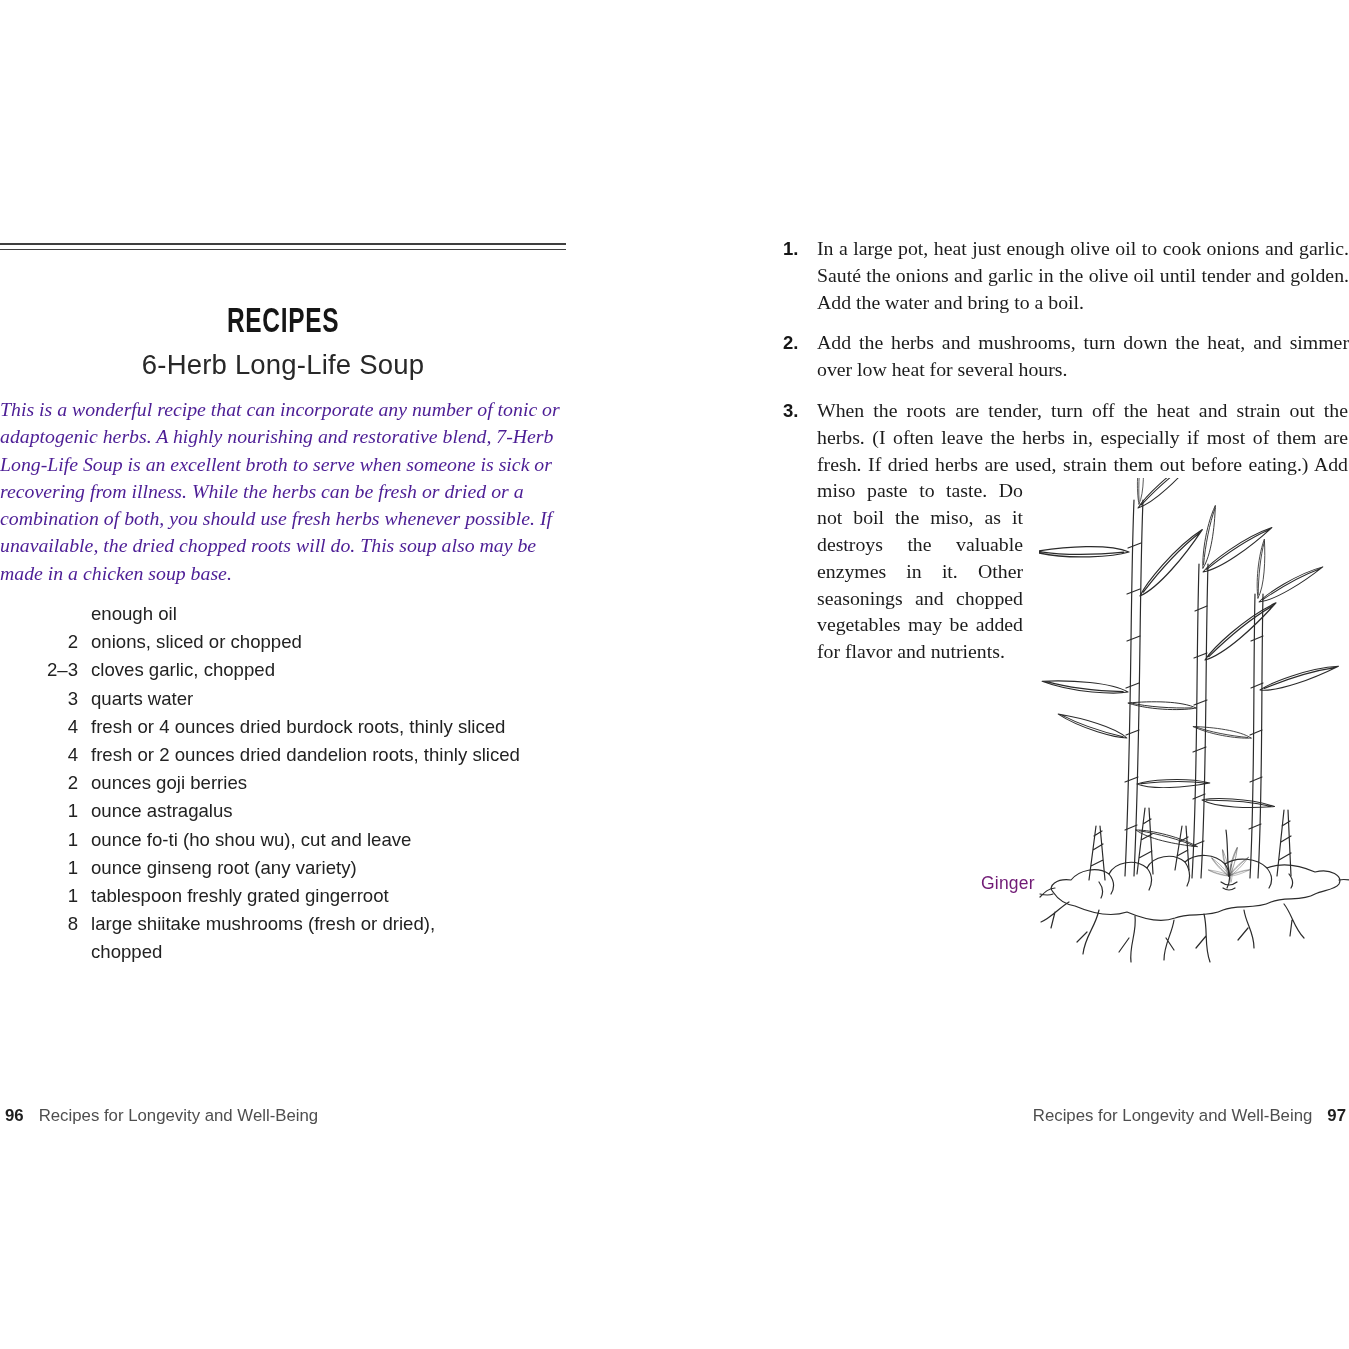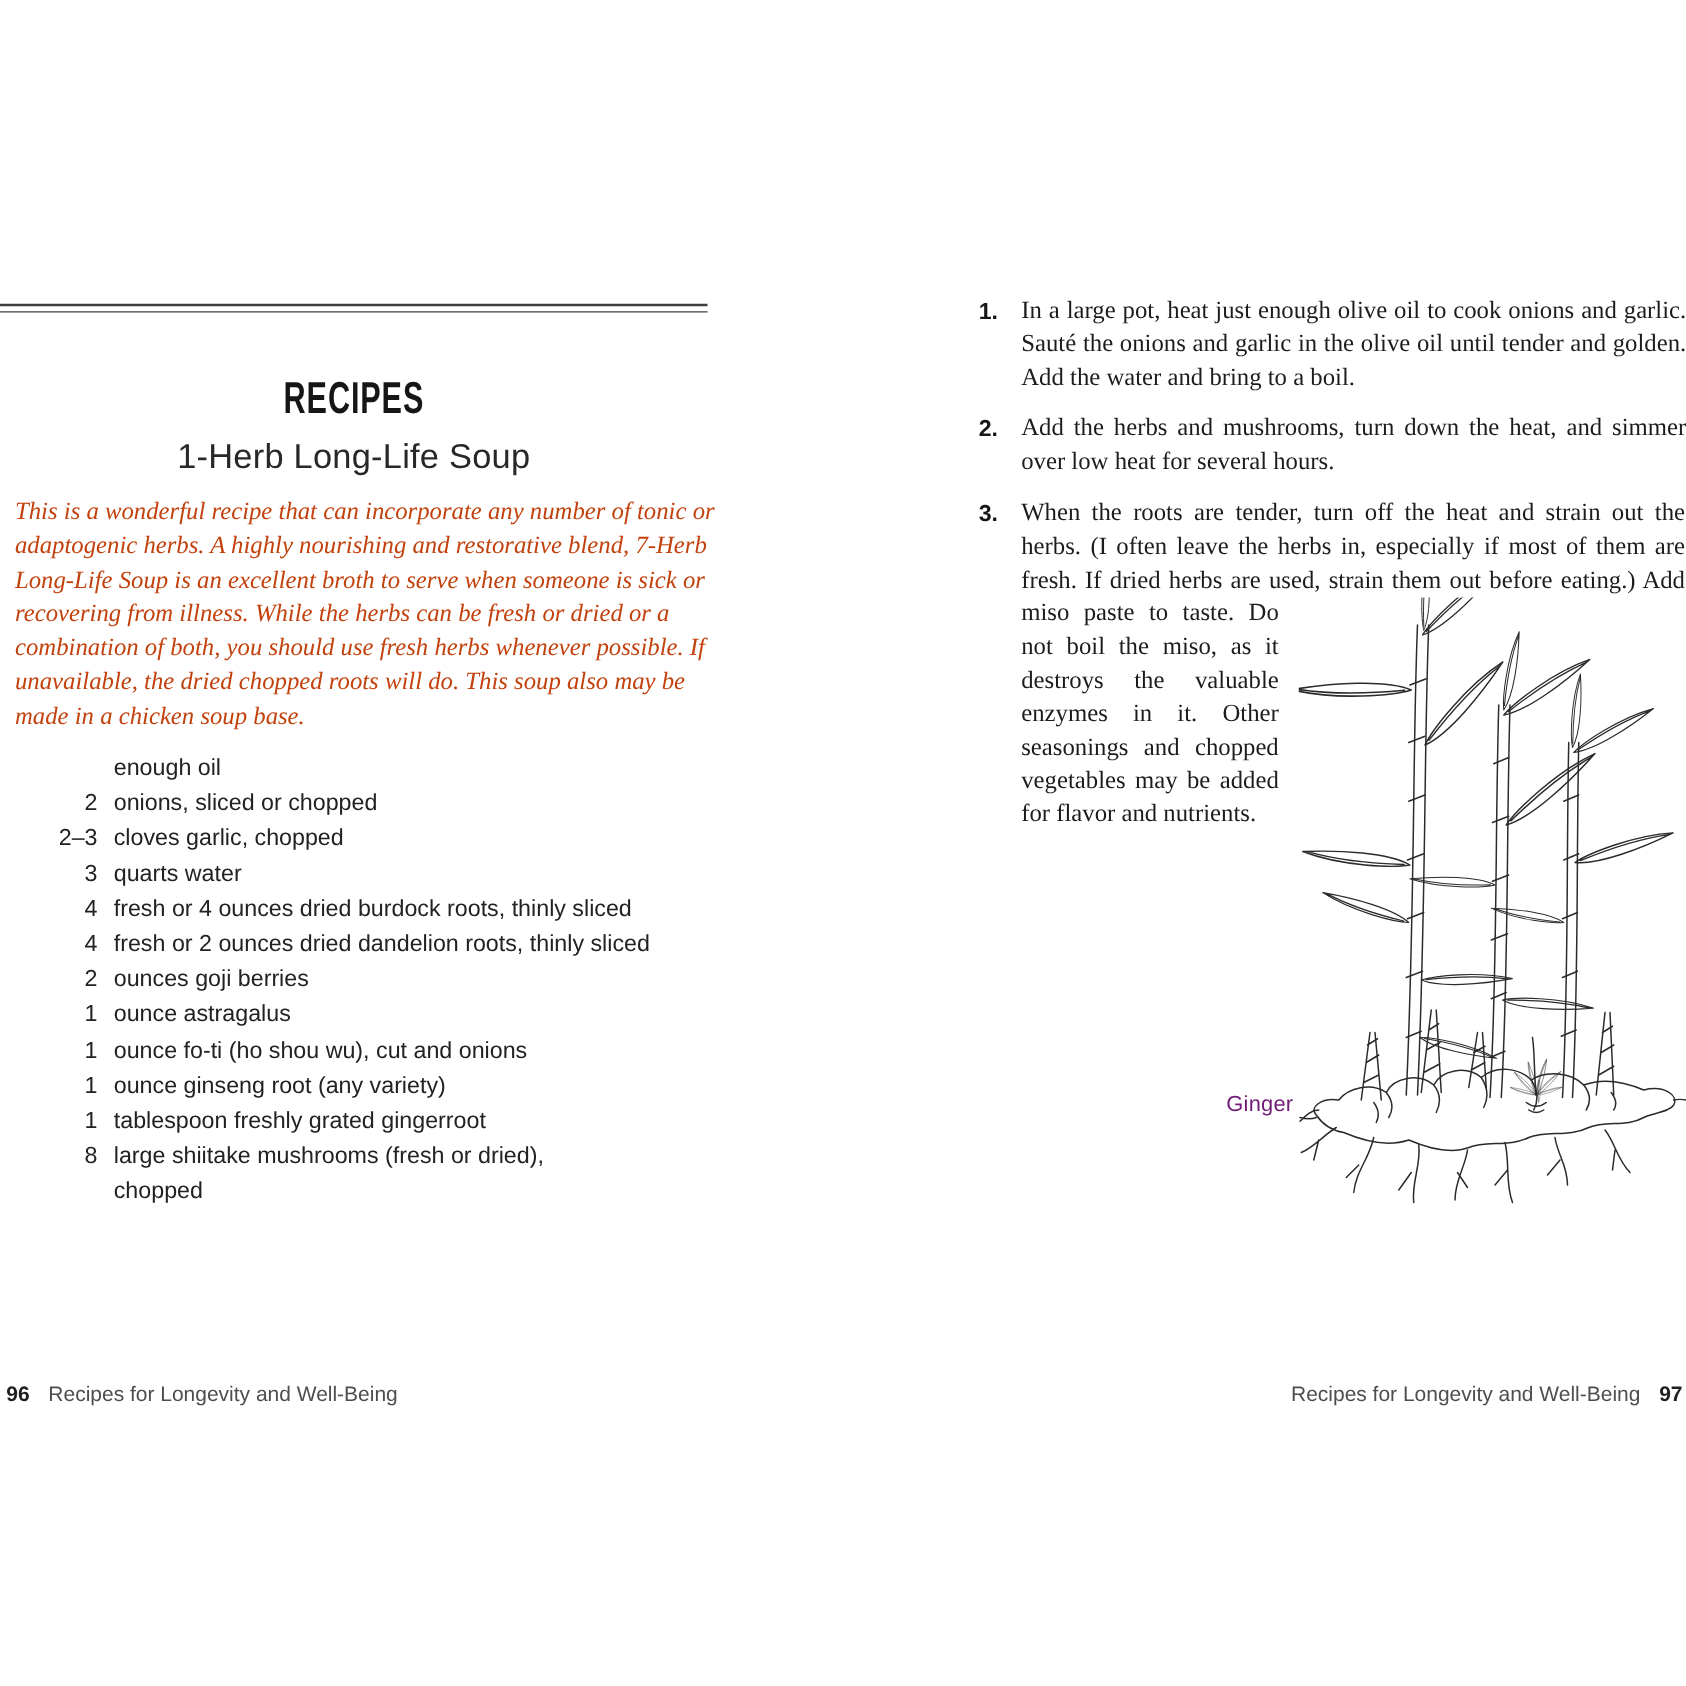--- a/index.html
+++ b/index.html
@@ -19,21 +19,21 @@
     font-size:34px; font-weight:700; color:#161616; letter-spacing:1px;margin-top:40px;
   }
   .section-title > span { display:inline-block; transform:scale(0.72,1.05); transform-origin:center; }
   .recipe-title {
     position:absolute; left:0; top:349px; width:566px; text-align:center;
     font-size:27.5px; font-weight:400; color:#282828; letter-spacing:0.2px;
   }
   .intro {
     position:absolute; left:0; top:396px; width:562px;
     font-family:"Liberation Serif", serif; font-style:italic;
-    font-size:19.8px; line-height:27.3px; color:#c2410c;padding-left:12px;
+    font-size:19.8px; line-height:27.3px; color:#4c1d95;
   }
   .ingredients { position:absolute; left:0; top:600px; width:530px; font-size:18.6px; line-height:28.2px; color:#222; }
   .ing-row { display:flex; }
   .ing-qty  { flex:none; width:78px; text-align:right; }
   .ing-item { margin-left:13px; white-space:pre-line; }
 
   
   .steps { position:absolute; left:783px; top:235px; width:566px; list-style:none; margin:0; padding:0; }
   .step { display:flex; margin-bottom:14px; }
   .step-num { flex:none; width:34px; font-weight:700; font-size:18.5px; color:#161616; padding-top:3px; }
@@ -62,21 +62,21 @@
 <body>
 
 <div class="canvas">
 
   <div class="double-rule"></div>
 
   <div class="section-title">
     <span>RECIPES</span>
   </div>
 
-  <div class="recipe-title">1-Herb Long-Life Soup</div>
+  <div class="recipe-title">6-Herb Long-Life Soup</div>
 
   <div class="intro">This is a wonderful recipe that can incorporate any number of tonic or adaptogenic herbs. A highly nourishing and restorative blend, 7-Herb Long-Life Soup is an excellent broth to serve when someone is sick or recovering from illness. While the herbs can be fresh or dried or a combination of both, you should use fresh herbs whenever possible. If unavailable, the dried chopped roots will do. This soup also may be made in a chicken soup base.</div>
 
   <div class="ingredients">
 
       <div class="ing-row">
         <div class="ing-qty"></div>
         <div class="ing-item">enough oil</div>
       </div>
 
@@ -110,21 +110,21 @@
         <div class="ing-item">ounces goji berries</div>
       </div>
 
       <div class="ing-row">
         <div class="ing-qty">1</div>
         <div class="ing-item">ounce astragalus</div>
       </div>
 
       <div class="ing-row">
         <div class="ing-qty">1</div>
-        <div class="ing-item">ounce fo-ti (ho shou wu), cut and onions</div>
+        <div class="ing-item">ounce fo-ti (ho shou wu), cut and leave</div>
       </div>
 
       <div class="ing-row">
         <div class="ing-qty">1</div>
         <div class="ing-item">ounce ginseng root (any variety)</div>
       </div>
 
       <div class="ing-row">
         <div class="ing-qty">1</div>
         <div class="ing-item">tablespoon freshly grated gingerroot</div>

